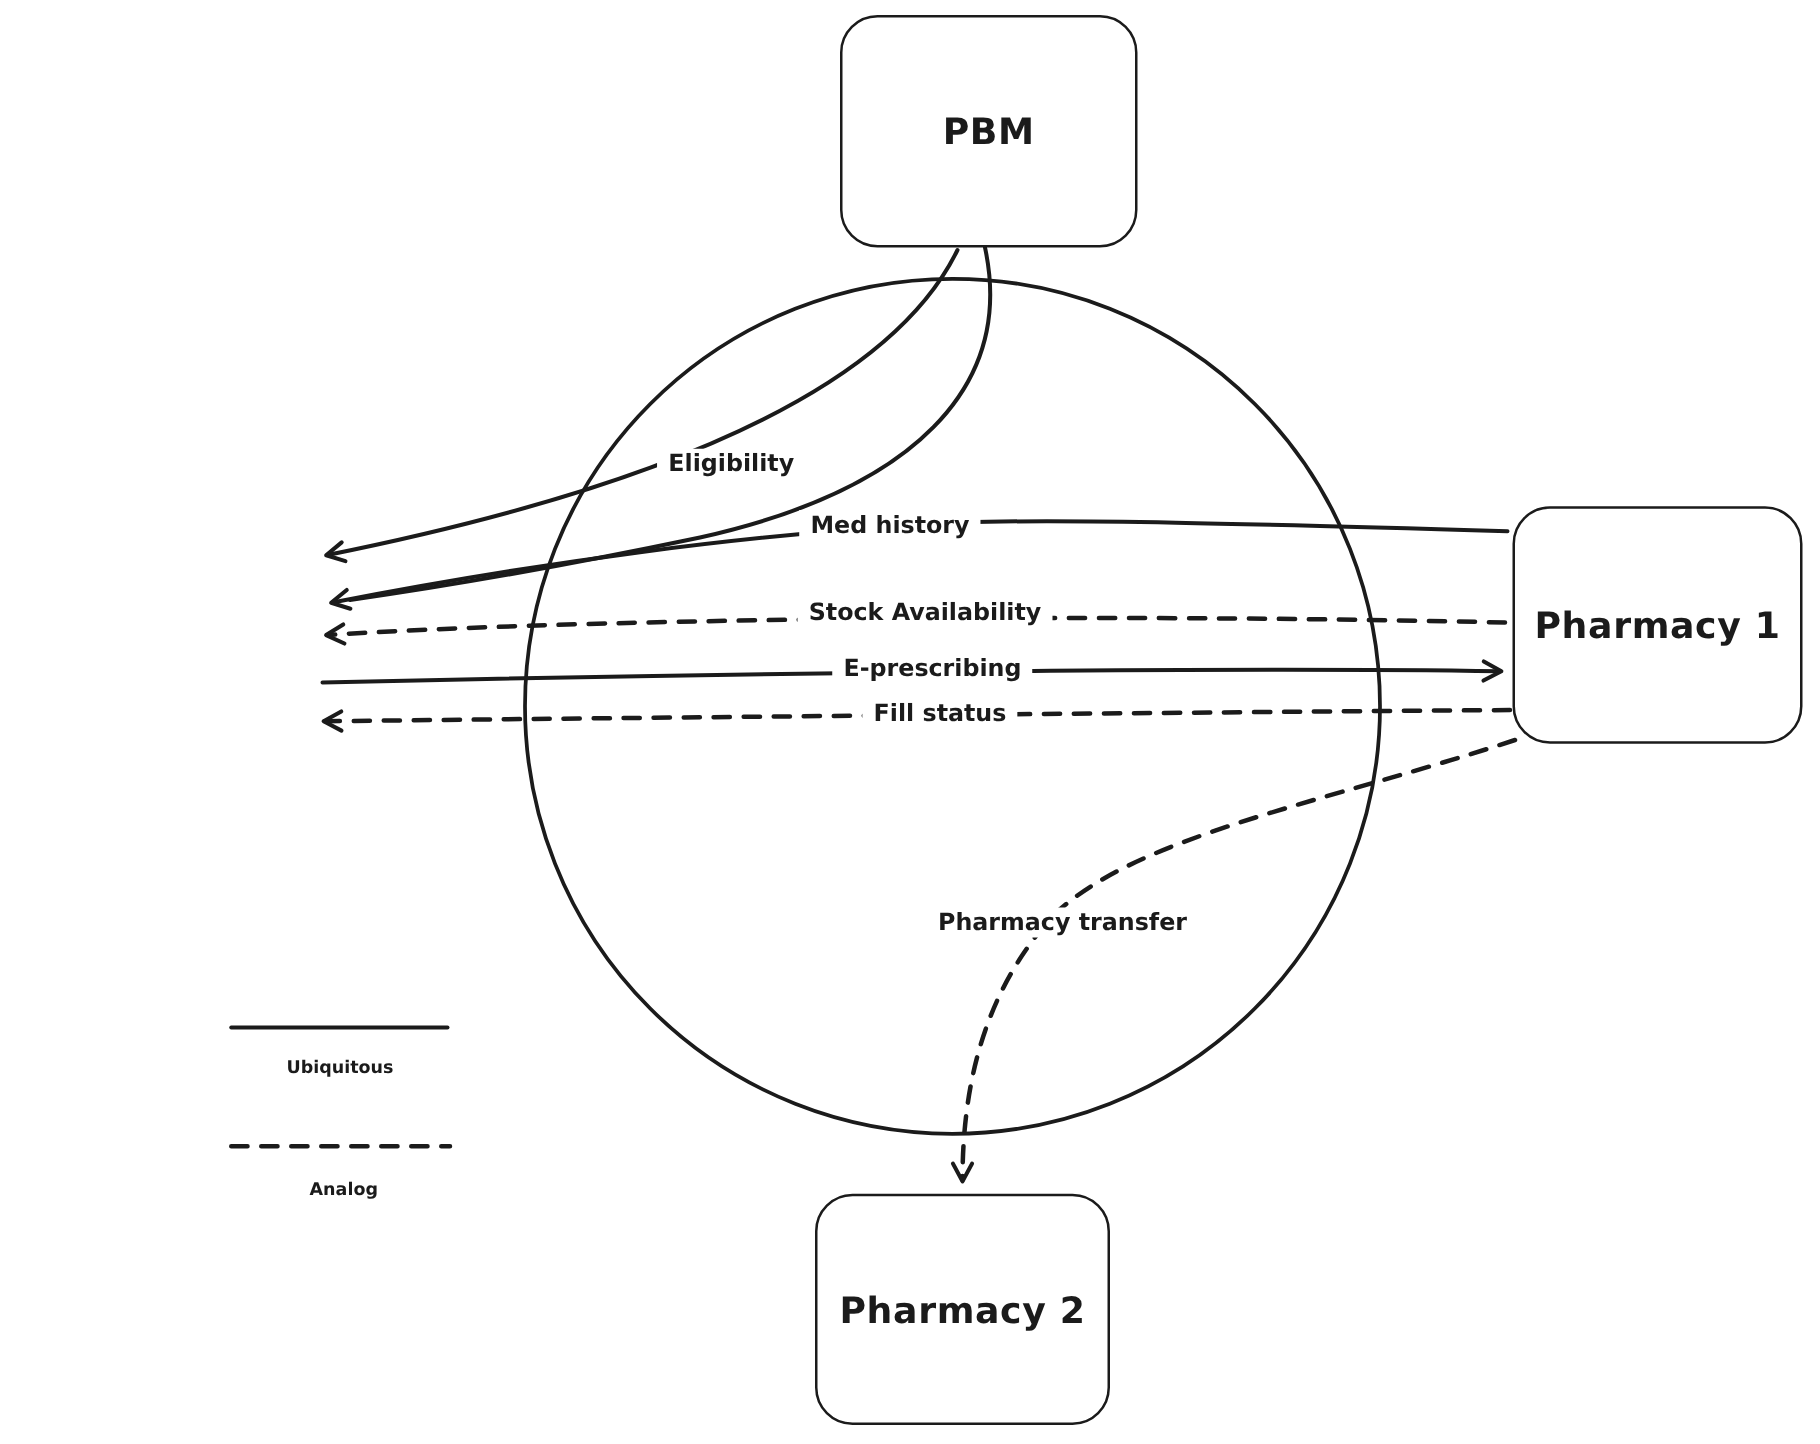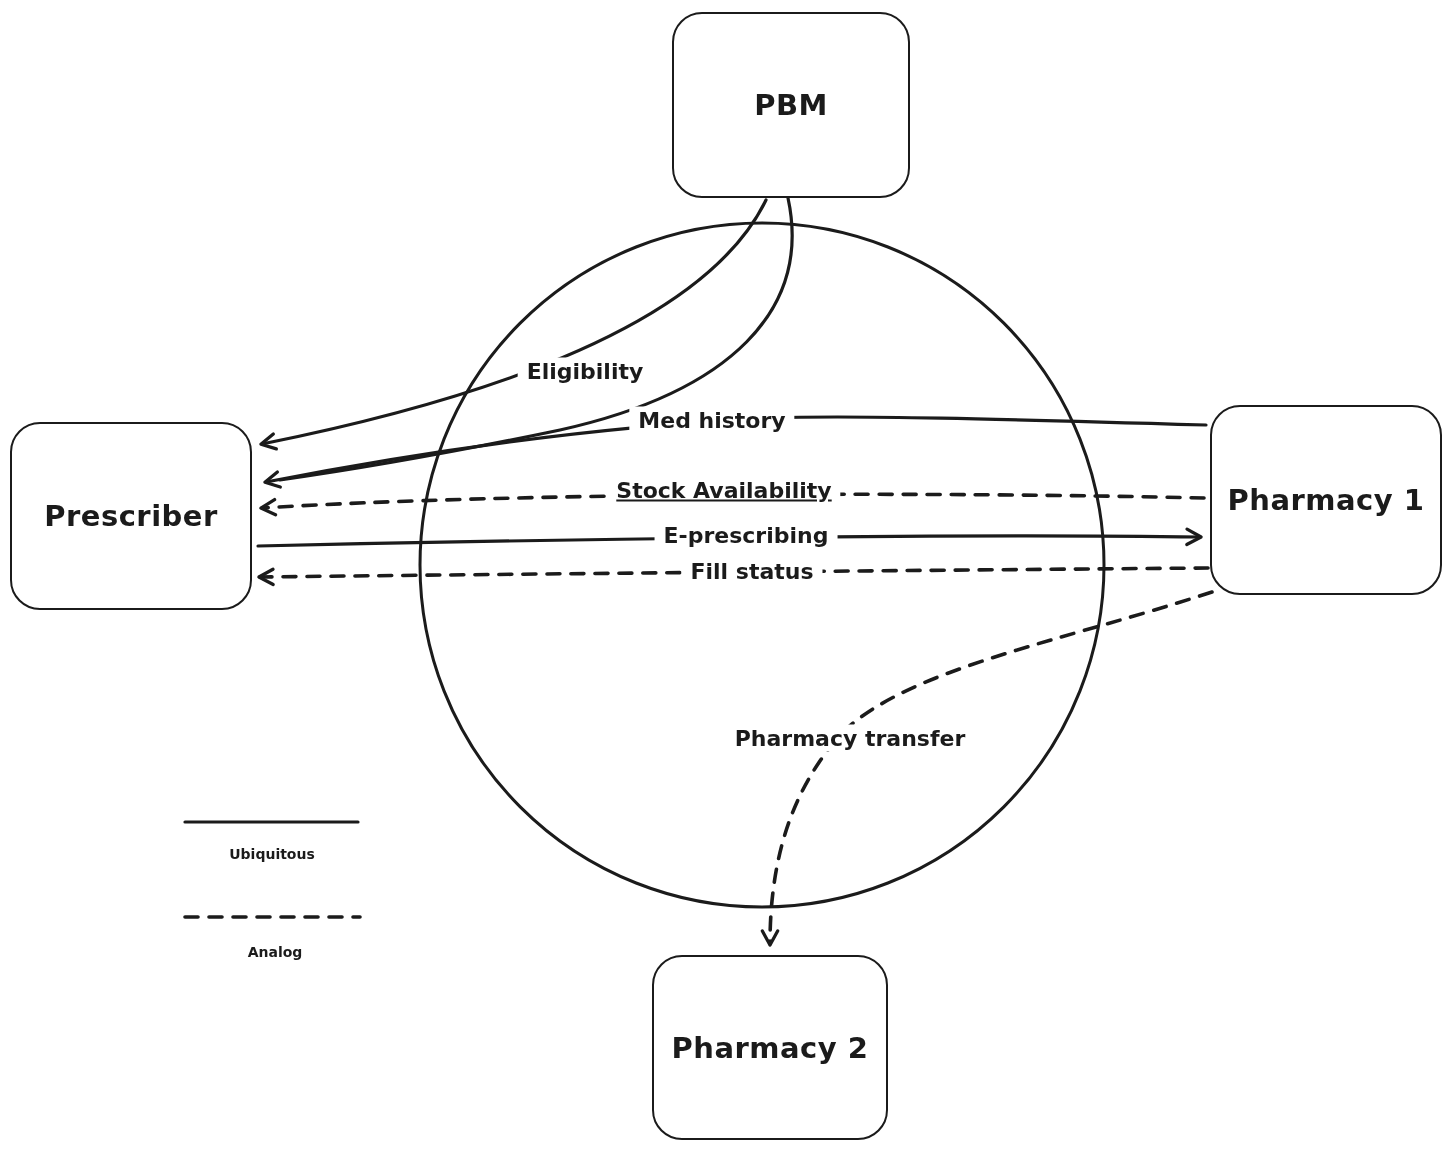--- a/index.html
+++ b/index.html
@@ -35,21 +35,21 @@
     font-size: 29px;
     font-weight: 600;
     color: #1b1b1b;
     letter-spacing: 0.5px;
   }
   .edge-label {
     position: absolute;
     transform: translate(-50%, -50%);
     background: #ffffff;
     padding: 1px 9px;
-    font-size: 22px;
+    font-size: 19px;
     font-weight: 600;
     color: #1b1b1b;
     white-space: nowrap;
   }
   .legend-label {
     position: absolute;
     transform: translate(-50%, -50%);
     font-size: 14px;
     font-weight: 600;
     color: #1b1b1b;
@@ -94,37 +94,34 @@
     <path class="stroke dashed-line" marker-end="url(#arrow)" d="M 1212 592 C 1060 642, 910 668, 843 732 C 790 790, 770 862, 770 944"></path>
 
     <path class="stroke solid-line" d="M 185 822 L 358 822"></path>
     <path class="stroke dashed-line" d="M 185 917 L 360 917"></path>
   </svg>
 
   <div class="node" style="left:672px; top:12px; width:238px; height:186px;">
     <span class="node-label">PBM</span>
   </div>
 
-  <div class="node" style="left:10px; top:422px; width:242px; height:188px;">
-    <span class="node-label">Prescriber</span>
-  </div>
 
   <div class="node" style="left:1210px; top:405px; width:232px; height:190px;">
     <span class="node-label">Pharmacy 1</span>
   </div>
 
   <div class="node" style="left:652px; top:955px; width:236px; height:185px;">
     <span class="node-label">Pharmacy 2</span>
   </div>
 
   <div class="edge-label" style="left:585px; top:371px;">Eligibility</div>
 
   <div class="edge-label" style="left:712px; top:420px;">Med history</div>
 
-  <div class="edge-label" style="left:724px; top:490px;text-decoration:underline;">Stock Availability</div>
+  <div class="edge-label" style="left:740px; top:490px;">Stock Availability</div>
 
   <div class="edge-label" style="left:746px; top:535px;">E-prescribing</div>
 
   <div class="edge-label" style="left:752px; top:571px;">Fill status</div>
 
   <div class="edge-label" style="left:850px; top:713px;margin-top:25px;">Pharmacy transfer</div>
 
   <div class="legend-label" style="left:272px; top:854px;">Ubiquitous</div>
 
   <div class="legend-label" style="left:275px; top:952px;">Analog</div>

